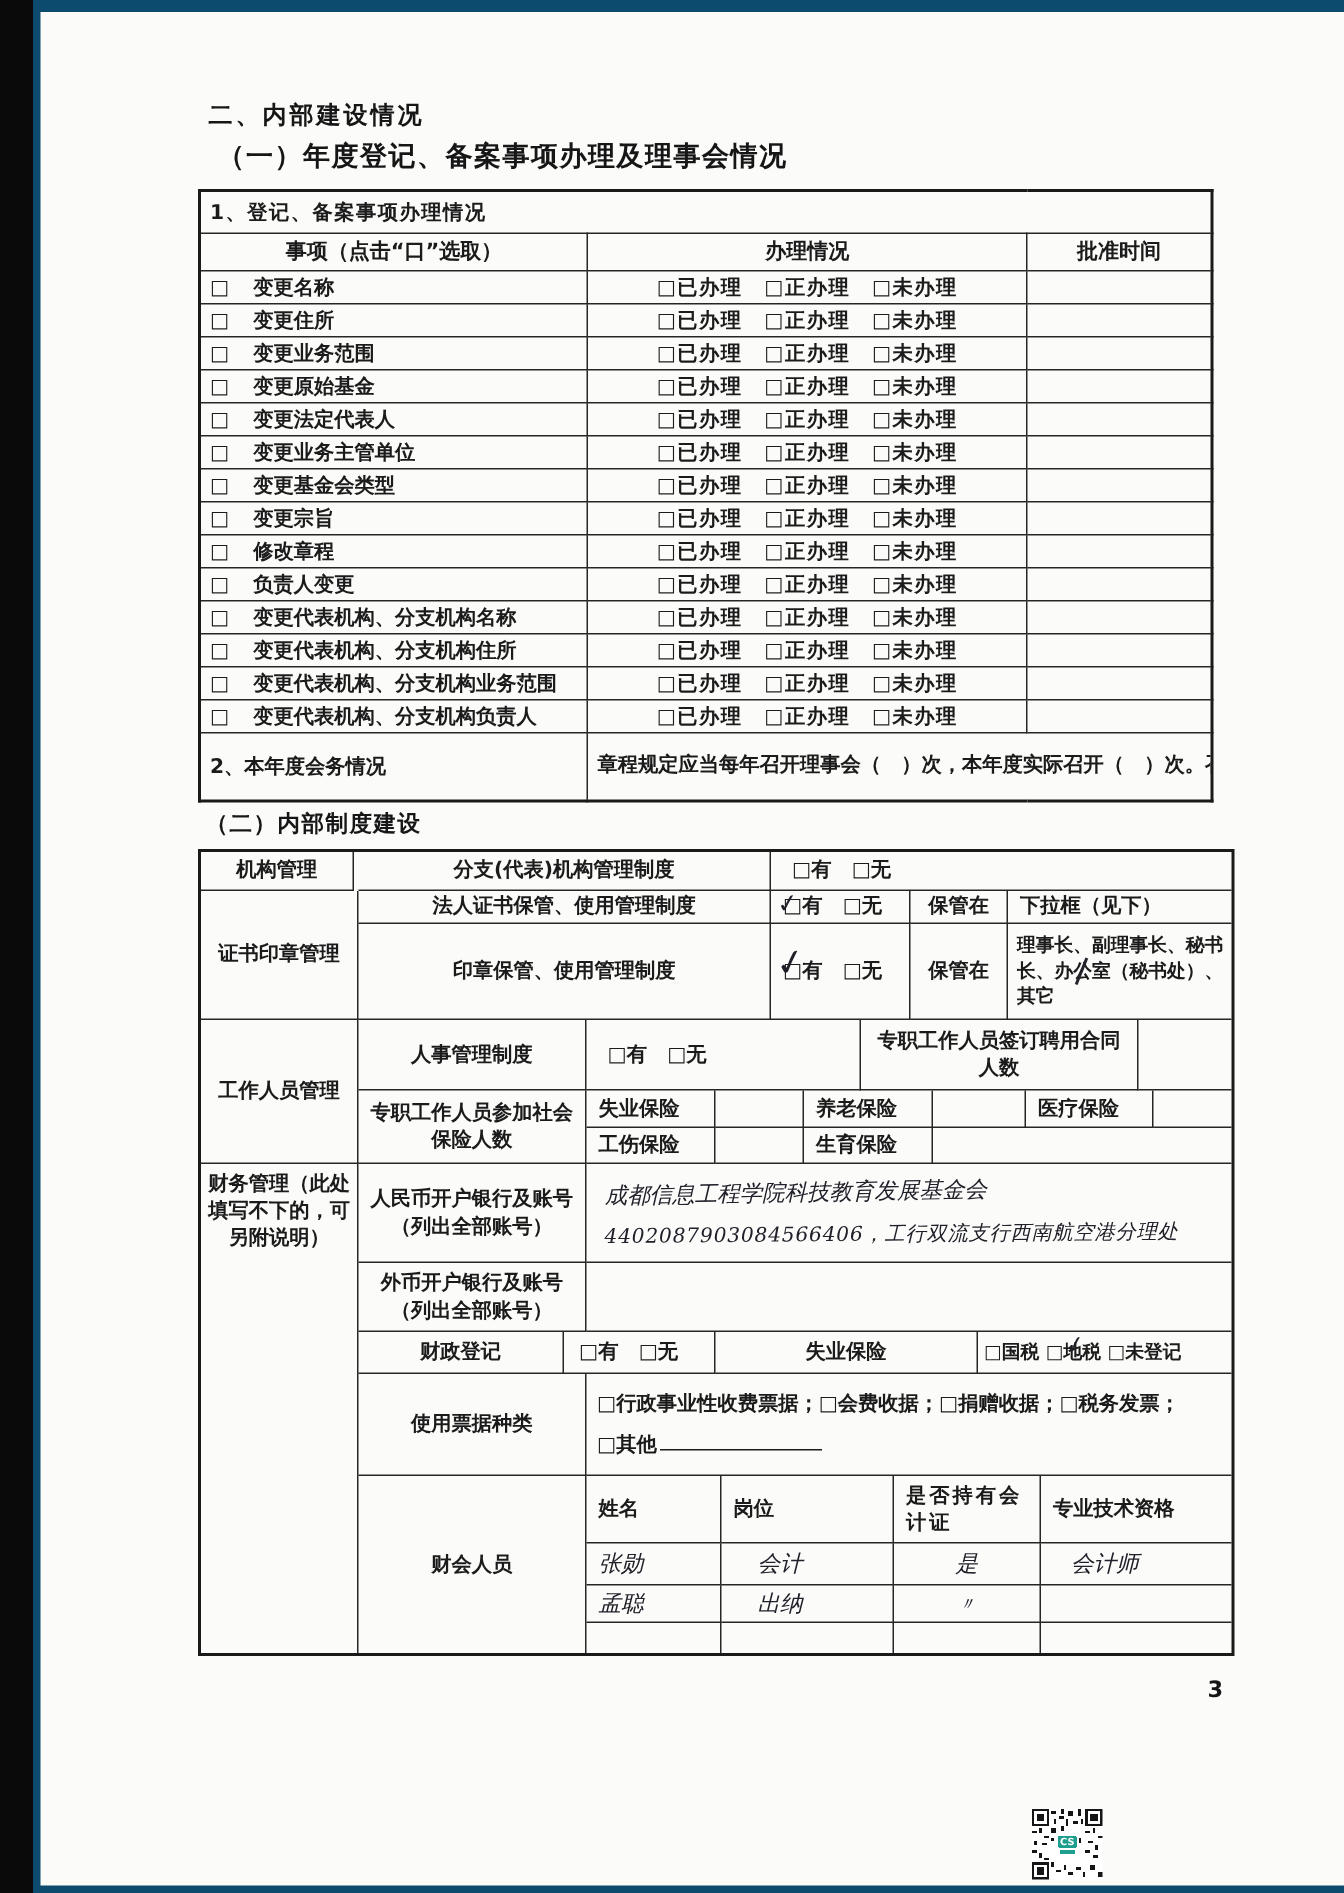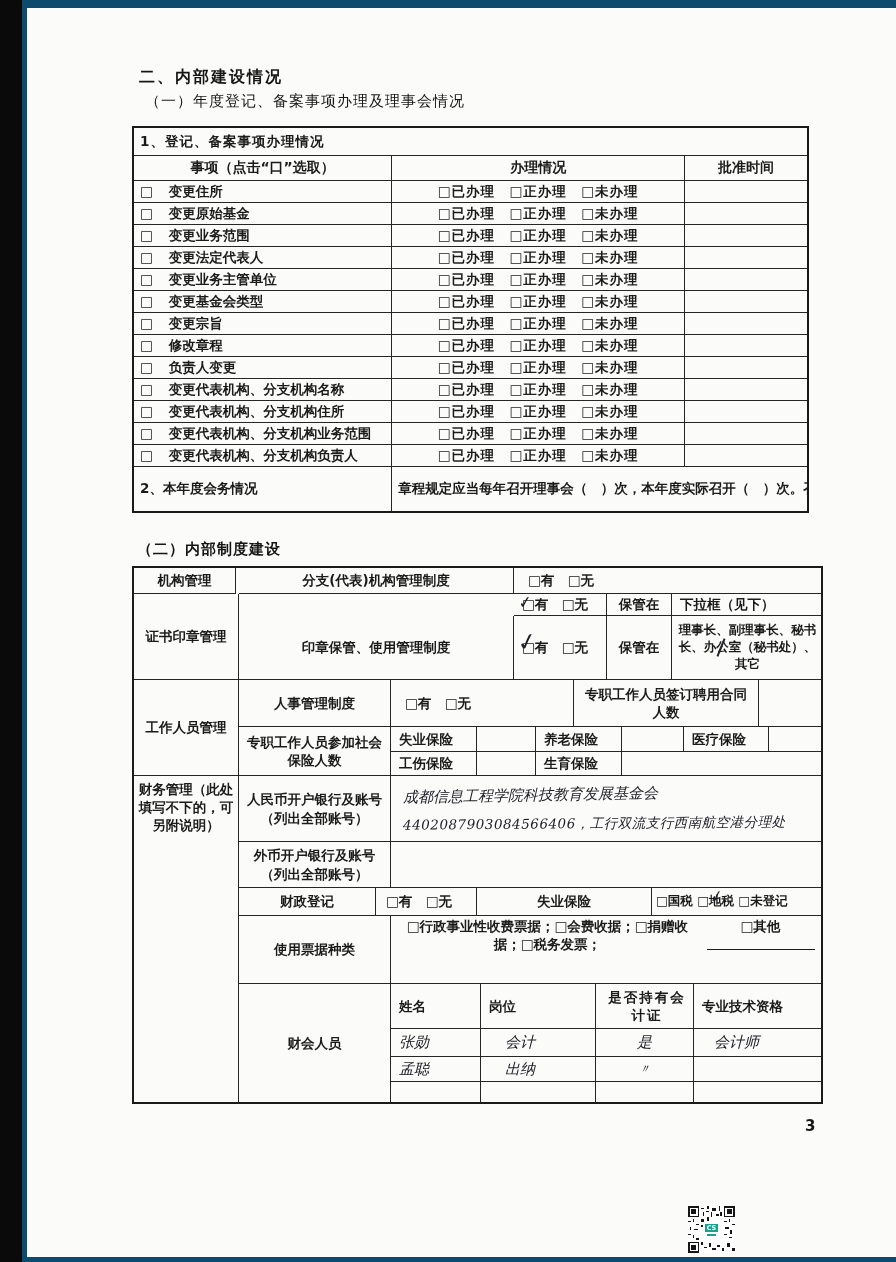--- a/index.html
+++ b/index.html
@@ -3,42 +3,42 @@
 <meta charset="utf-8">
 <style>
   html,body{margin:0;padding:0;background:#0a0a0a;}
   .stage{position:relative;width:896px;height:1262px;overflow:hidden;background:#0c4a6e;
          font-family:"DejaVu Sans","Liberation Sans",sans-serif;margin-left:22px;}
   .paper{position:absolute;left:5px;top:8px;right:2px;bottom:5px;background:#fbfbf9;}
   .edge-right{position:absolute;right:0;top:0;width:2px;height:100%;background:#8a8a8a;}
   
   .content{position:absolute;left:-5px;top:-8px;width:896px;height:1262px;}
   .h1{position:absolute;left:117px;top:67px;font-size:16px;font-weight:bold;color:#161616;letter-spacing:2px;}
-  .h2{position:absolute;left:123px;top:92px;font-size:15px;font-weight:normal;color:#161616;letter-spacing:1px;}
+  .h2{position:absolute;left:123px;top:92px;font-size:18px;font-weight:bold;color:#161616;letter-spacing:1px;}
   .h3{position:absolute;left:115px;top:540px;font-size:15px;font-weight:bold;color:#161616;letter-spacing:1px;}
 
   table.t1{position:absolute;left:110px;top:126px;width:677px;border-collapse:collapse;table-layout:fixed;}
   table.t1 td{border:1px solid #262626;font-weight:bold;color:#1b1b1b;font-size:13.5px;
               padding:0 6px;overflow:hidden;white-space:nowrap;}
   table.t1{border:2px solid #1a1a1a;}
   td.sec{height:27px;font-size:14px;letter-spacing:1px;}
   tr.hd td{height:24px;text-align:center;font-size:14px;}
   tr.it td{height:21px;}
   td.itm .bx{display:inline-block;margin-right:16px;}
   td.st{text-align:center;letter-spacing:1px;}
   td.meet{height:44px;white-space:normal;line-height:1.6;font-size:13.5px;padding:2px 8px;}
   td.meetl{font-size:13.5px;}
 
   .t2{position:absolute;left:110px;top:566px;width:687px;height:534px;border:2px solid #1a1a1a;background:#fbfbf9;}
   .c{position:absolute;box-sizing:border-box;border-right:1px solid #262626;border-bottom:1px solid #262626;
      display:flex;align-items:center;justify-content:center;text-align:center;
      font-weight:bold;font-size:13.5px;color:#1b1b1b;line-height:1.35;padding:1px 3px;}
   .c.nr{border-right:none;}
   .c.nb{border-bottom:none;}
-  .c.al{justify-content:flex-start;text-align:center;padding-left:8px;}
+  .c.al{justify-content:flex-start;text-align:left;padding-left:8px;}
   .c.small{font-size:12.5px;}
   .hand{font-family:"DejaVu Serif","Liberation Serif",serif;font-style:italic;font-weight:normal;
         color:#20202a;font-size:15px;}
   .bankcell{flex-direction:column;align-items:flex-start;justify-content:center;gap:8px;padding-left:12px;}
   .bank1{transform:rotate(-1deg);}
   .bank2{font-size:13.5px;transform:rotate(-0.5deg);letter-spacing:0.5px;}
   .tick{position:absolute;font-family:"DejaVu Serif",serif;color:#1f1f28;font-weight:normal;
         pointer-events:none;}
   .slash{position:absolute;width:2px;height:19px;background:#23232b;transform:rotate(22deg);}
   .blank{display:inline-block;width:108px;border-bottom:1.5px solid #1b1b1b;height:14px;margin-left:2px;}
@@ -64,31 +64,36 @@
     <tbody>
             <tr>
               <td class="sec" colspan="3">1、登记、备案事项办理情况</td>
             </tr>
     <tr class="hd">
       <td>事项（点击“口”选取）</td>
       <td>办理情况</td>
       <td>批准时间</td>
     </tr>
     <tr class="it">
+              <td class="itm"><span class="bx">□</span><span>变更名称</span></td>
+              <td class="st">□已办理　□正办理　□未办理</td>
+              <td></td>
+            </tr>
+    <tr class="it">
               <td class="itm"><span class="bx">□</span><span>变更住所</span></td>
               <td class="st">□已办理　□正办理　□未办理</td>
               <td></td>
             </tr>
     <tr class="it">
+              <td class="itm"><span class="bx">□</span><span>变更业务范围</span></td>
+              <td class="st">□已办理　□正办理　□未办理</td>
+              <td></td>
+            </tr>
+    <tr class="it">
               <td class="itm"><span class="bx">□</span><span>变更原始基金</span></td>
-              <td class="st">□已办理　□正办理　□未办理</td>
-              <td></td>
-            </tr>
-    <tr class="it">
-              <td class="itm"><span class="bx">□</span><span>变更业务范围</span></td>
               <td class="st">□已办理　□正办理　□未办理</td>
               <td></td>
             </tr>
     <tr class="it">
               <td class="itm"><span class="bx">□</span><span>变更法定代表人</span></td>
               <td class="st">□已办理　□正办理　□未办理</td>
               <td></td>
             </tr>
     <tr class="it">
               <td class="itm"><span class="bx">□</span><span>变更业务主管单位</span></td>
@@ -147,20 +152,21 @@
    <div class="t2">
 
     <div class="c" style="left:0;top:0;width:102px;height:26px">机构管理</div>
     <div class="c" style="left:0;top:26px;width:105px;height:86px">证书印章管理</div>
     <div class="c" style="left:0;top:112px;width:105px;height:96px">工作人员管理</div>
     <div class="c nb" style="left:0;top:208px;width:105px;height:326px;align-items:flex-start;padding-top:4px">财务管理（此处填写不下的，可另附说明）</div>
 
     <div class="c" style="left:105px;top:0;width:275px;height:26px">分支(代表)机构管理制度</div>
     <div class="c nr al" style="left:380px;top:0;width:307px;height:26px;padding-left:14px">□有　□无</div>
 
+    <div class="c" style="left:105px;top:26px;width:275px;height:22px">法人证书保管、使用管理制度</div>
     <div class="c al" style="left:380px;top:26px;width:93px;height:22px;padding-left:8px">□有　□无</div>
     <span class="tick" style="left:384px;top:24px;font-size:17px;transform:rotate(-8deg)">✓</span>
     <div class="c" style="left:473px;top:26px;width:65px;height:22px">保管在</div>
     <div class="c nr al" style="left:538px;top:26px;width:149px;height:22px">下拉框（见下）</div>
 
     <div class="c" style="left:105px;top:48px;width:275px;height:64px">印章保管、使用管理制度</div>
     <div class="c al" style="left:380px;top:48px;width:93px;height:64px;padding-left:8px">□有　□无</div>
     <span class="tick" style="left:383px;top:60px;font-size:24px;transform:rotate(-12deg)">✓</span>
     <div class="c" style="left:473px;top:48px;width:65px;height:64px">保管在</div>
     <div class="c nr al small" style="left:538px;top:48px;width:149px;height:64px;white-space:normal;padding:3px 4px 3px 6px">理事长、副理事长、秘书长、办公室（秘书处）、其它</div>
@@ -192,21 +198,21 @@
     <div class="c" style="left:105px;top:274px;width:152px;height:46px;white-space:normal;padding:2px 8px">外币开户银行及账号（列出全部账号）</div>
     <div class="c nr" style="left:257px;top:274px;width:430px;height:46px"></div>
 
     <div class="c" style="left:105px;top:320px;width:137px;height:28px">财政登记</div>
     <div class="c al" style="left:242px;top:320px;width:101px;height:28px;padding-left:10px">□有　□无</div>
     <div class="c" style="left:343px;top:320px;width:175px;height:28px">失业保险</div>
     <div class="c nr al small" style="left:518px;top:320px;width:169px;height:28px;padding-left:4px">□国税 □地税 □未登记</div>
     <span class="tick" style="left:576px;top:319px;font-size:16px;transform:rotate(-10deg)">✓</span>
 
     <div class="c" style="left:105px;top:348px;width:152px;height:68px">使用票据种类</div>
-    <div class="c nr al" style="left:257px;top:348px;width:430px;height:68px;white-space:normal;flex-direction:row;align-items:flex-start;justify-content:center;gap:6px;padding-left:7px">
+    <div class="c nr al" style="left:257px;top:348px;width:430px;height:68px;white-space:normal;flex-direction:column;align-items:flex-start;justify-content:center;gap:6px;padding-left:7px">
       <span>□行政事业性收费票据；□会费收据；□捐赠收据；□税务发票；</span>
       <span><span>□其他</span><span class="blank"></span></span>
     </div>
 
     <div class="c nb" style="left:105px;top:416px;width:152px;height:118px">财会人员</div>
     <div class="c al" style="left:257px;top:416px;width:90px;height:45px">姓名</div>
     <div class="c al" style="left:347px;top:416px;width:115px;height:45px">岗位</div>
     <div class="c al" style="left:462px;top:416px;width:98px;height:45px;white-space:normal;letter-spacing:2px">是否持有会计证</div>
     <div class="c nr al" style="left:560px;top:416px;width:127px;height:45px">专业技术资格</div>
 

